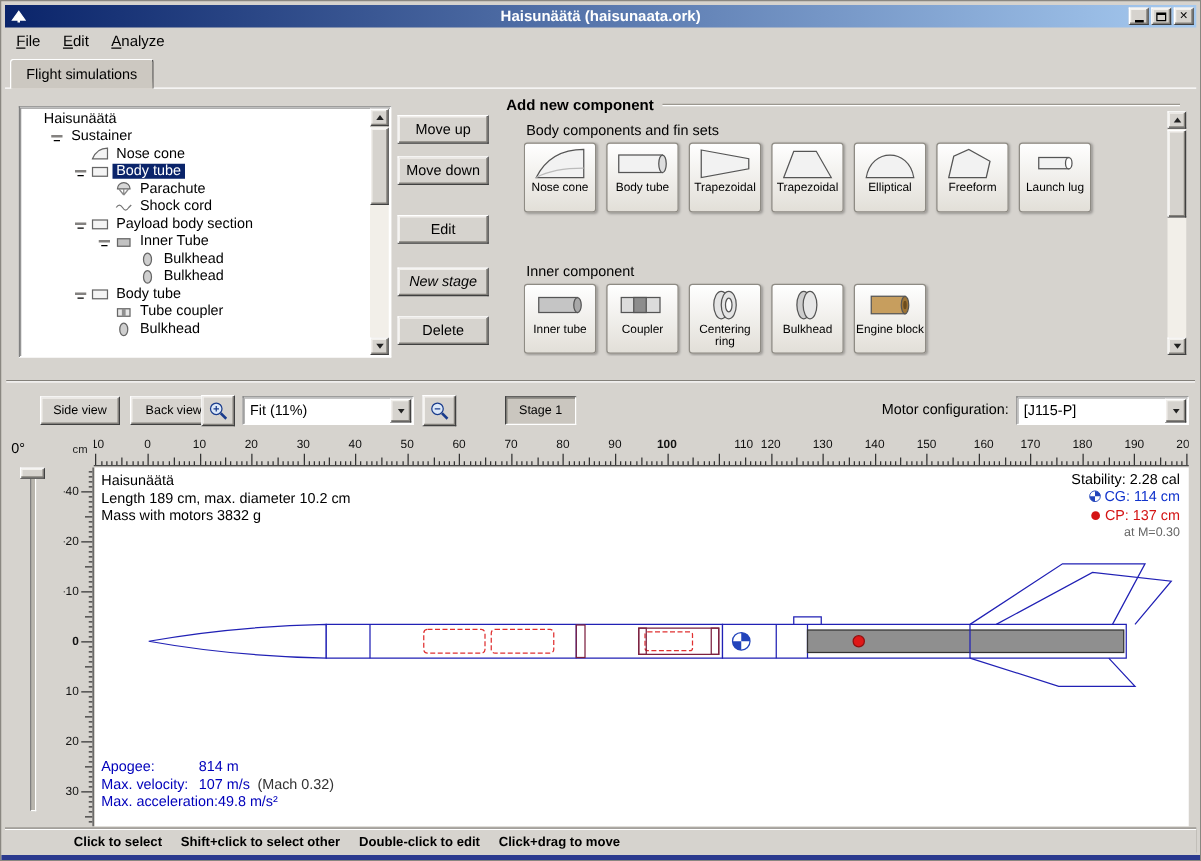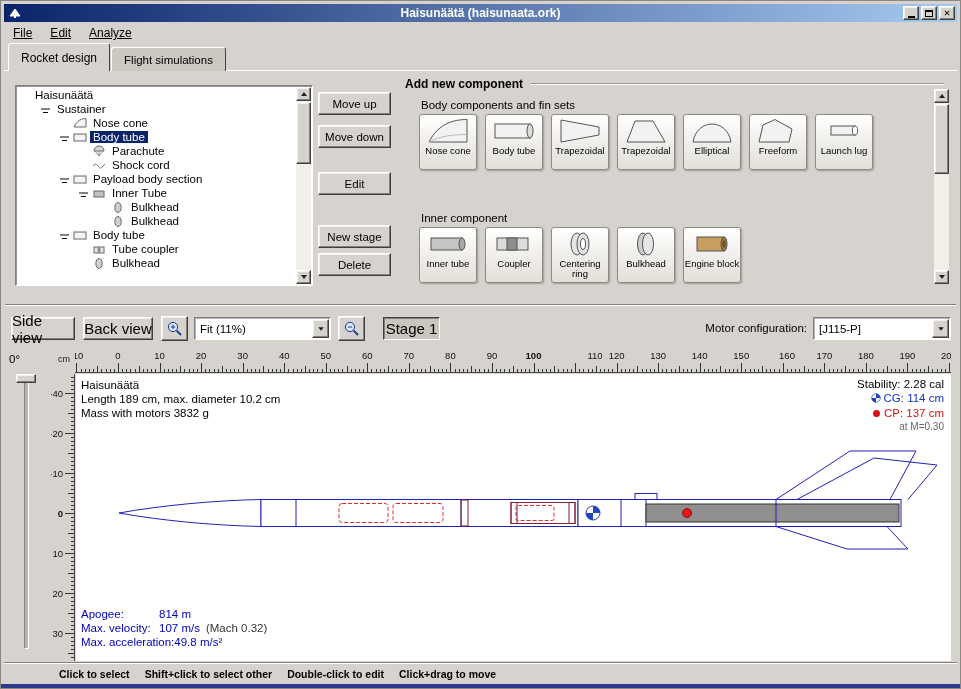--- a/index.html
+++ b/index.html
@@ -18,21 +18,21 @@
             background:linear-gradient(to right,var(--titlebar-left,#0a246a),var(--titlebar-right,#a6caf0));
             color:#fff;display:flex;align-items:center;justify-content:center;font-weight:bold;}
   .app-icon{position:absolute;left:4px;top:2px;width:14px;height:14px;}
   .win-btns{position:absolute;right:2px;top:2px;display:flex;gap:2px;}
   .winbtn{width:16px;height:14px;display:flex;align-items:center;justify-content:center;padding:0;
           font-family:"DejaVu Sans",sans-serif;font-size:8.5px;color:#000;cursor:default;}
   .glyph-min{width:7px;height:2px;background:#000;margin-top:7px;}
   .glyph-max{width:8px;height:7px;border:1px solid #000;border-top-width:2px;}
   
   #menubar{position:absolute;left:3px;top:22px;right:3px;height:20px;display:flex;align-items:center;}
-  .menu-item{padding:2px 9px;text-decoration:underline;}
+  .menu-item{padding:2px 9px;}
   
   #tabs{position:absolute;left:7px;top:42px;height:28px;display:flex;align-items:flex-end;gap:1px;z-index:3;}
   .tab{padding:4px 12px;font-size:11.5px;border:1px solid;border-color:#ffffff #404040 #404040 #ffffff;border-bottom:none;
        border-radius:3px 3px 0 0;background:#ccc8c1;height:24px;z-index:1;display:flex;align-items:center;}
   .tab.active{height:28px;background:var(--window-bg,#d6d3ce);z-index:4;font-size:12px;}
   .tabline{position:absolute;left:3px;right:3px;top:69px;height:1px;background:#ffffff;z-index:2;}
   
   .tree-panel{position:absolute;left:14px;top:84px;width:298px;height:201px;}
   #tree-rows{position:absolute;left:2px;top:2px;right:17px;bottom:2px;overflow:hidden;}
   .tree-row{display:flex;align-items:center;height:14px;font-size:11.5px;white-space:nowrap;}
@@ -61,21 +61,21 @@
   .group-label{margin:4px 0 3px 2px;font-size:11.5px;}
   .pal-row{display:flex;gap:8px;}
   .pal-btn{width:58px;height:56px;background:linear-gradient(#ffffff,#e2dfd8);border:1px solid #8e8b84;
            border-radius:3px;box-shadow:1px 1px 2px rgba(0,0,0,.28);display:flex;flex-direction:column;
            align-items:center;padding-top:1px;}
   .pal-icon{height:30px;display:flex;align-items:center;}
   .pal-label{font-size:9.5px;line-height:1.08;text-align:center;}
   
   .splitter{position:absolute;top:303px;left:4px;right:4px;height:2px;border-top:1px solid #84817b;border-bottom:1px solid #fff;}
   
-  .tb-btn{position:absolute;top:316px;height:23px;font-size:15px;display:flex;align-items:center;justify-content:center;}
+  .tb-btn{position:absolute;top:316px;height:23px;font-size:10px;display:flex;align-items:center;justify-content:center;margin-left:21px;}
   #btn-side{left:10px;width:64px;}
   #btn-back{left:82px;width:70px;}
   #btn-stage{left:382px;width:57px;}
   .icon-btn{position:absolute;top:315px;width:27px;height:25px;display:flex;align-items:center;justify-content:center;}
   #btn-zoomin{left:160px;}
   #btn-zoomout{left:337px;}
   .combo{position:absolute;top:316px;height:23px;background:#fff;border:1px solid;border-color:#808080 #fff #fff #808080;
          box-shadow:inset 1px 1px 0 rgba(64,64,64,.4);display:flex;align-items:center;}
   #combo-zoom{left:193px;width:137px;}
   #combo-motor{left:812px;width:138px;}
@@ -136,21 +136,20 @@
     </span>
   </div>
 
   <div id="menubar">
       <span class="menu-item"><u>F</u>ile</span>
       <span class="menu-item"><u>E</u>dit</span>
       <span class="menu-item"><u>A</u>nalyze</span>
     </div>
 
   <div id="tabs">
-      <div class="tab active">Rocket design</div>
       <div class="tab">Flight simulations</div>
     </div>
   <div class="tabline"></div>
 
   <div class="tree-panel sunken">
     <div id="tree-rows">
         <div class="tree-row" style="padding-left: 14px;">
           <span class="tree-label">Haisunäätä</span>
         </div>
         <div class="tree-row" style="padding-left: 23px;">
@@ -831,15 +830,15 @@
       <span class="hint">Click to select</span>
       <span class="hint">Shift+click to select other</span>
       <span class="hint">Double-click to edit</span>
       <span class="hint">Click+drag to move</span>
     </div>
   <div class="bottom-strip"></div>
 
 <div class="action-btn raised" style="top: 91px;">Move up</div>
     <div class="action-btn raised" style="top: 124px;">Move down</div>
     <div class="action-btn raised" style="top: 171px;">Edit</div>
-    <div class="action-btn raised" style="top: 224px;">New stage</div>
+    <div class="action-btn raised" style="top: 213px; font-style: italic;">New stage</div>
     <div class="action-btn raised" style="top: 252px;">Delete</div>
   </div>
 
 </body></html>

